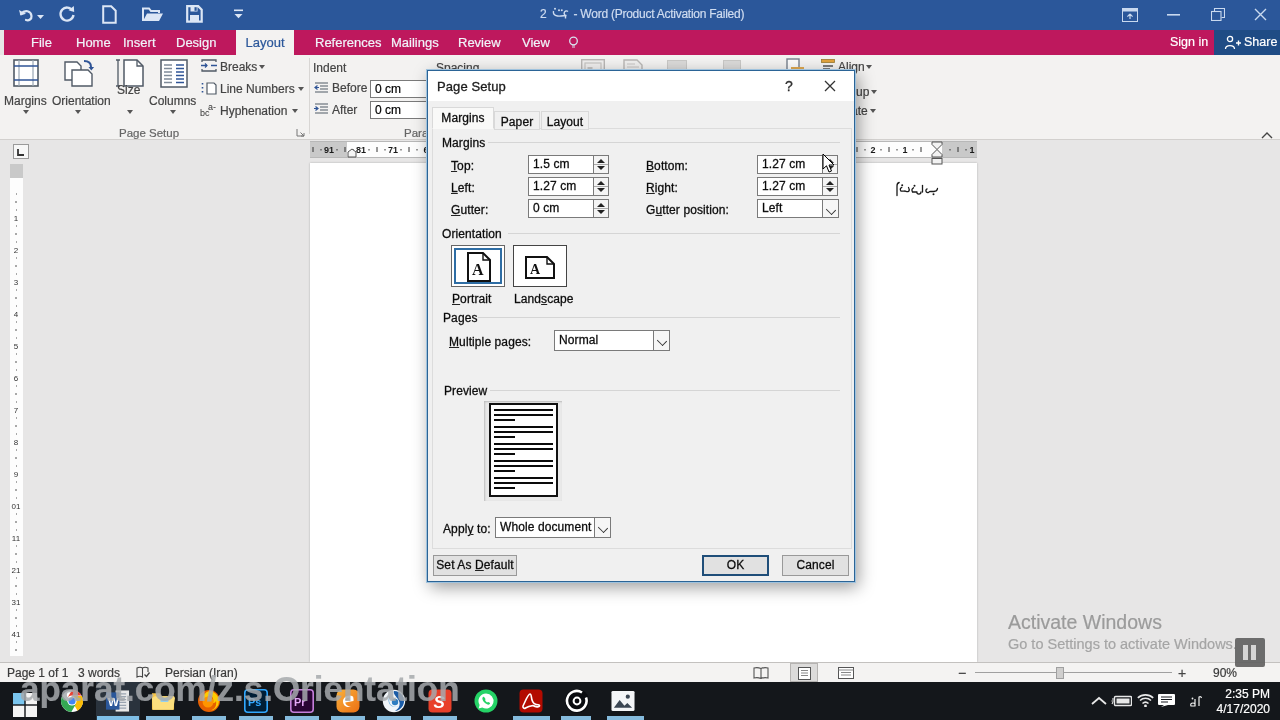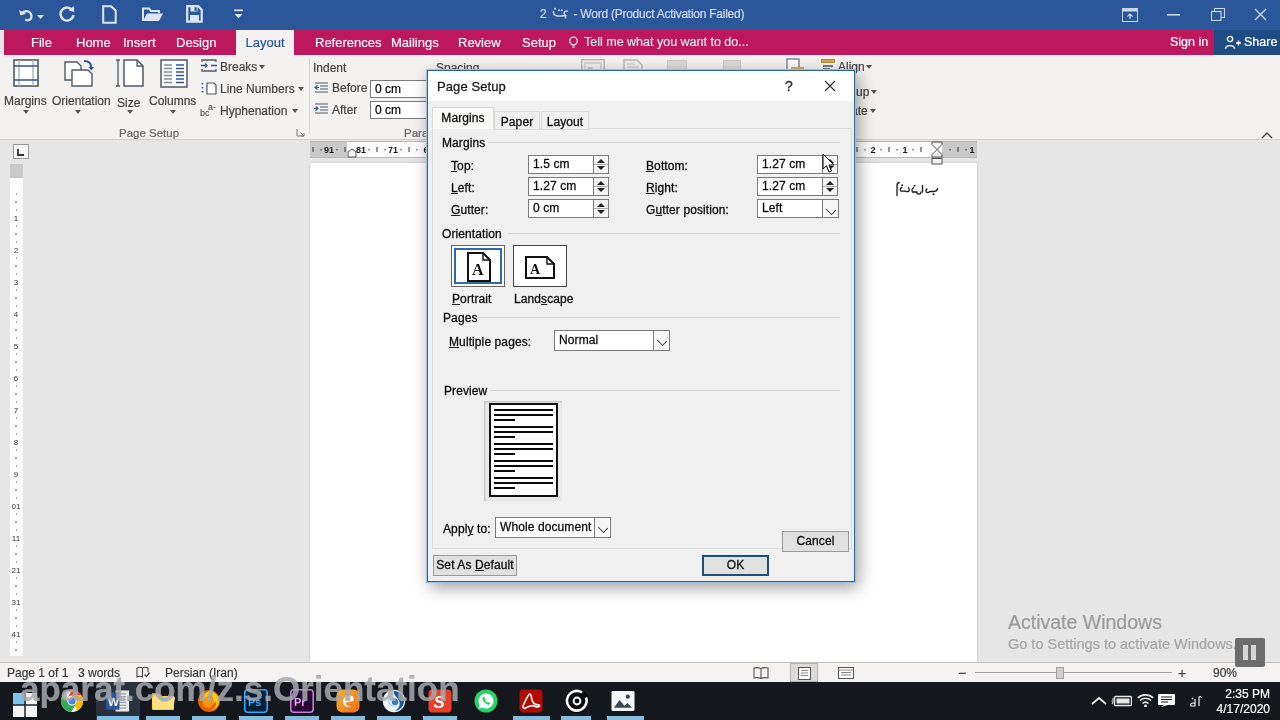--- a/index.html
+++ b/index.html
@@ -120,26 +120,25 @@
 </div>
 <div class="abs" id="tabsrow">
   <div class="tab" style="left:27px">File</div>
   <div class="tab" style="left:72px">Home</div>
   <div class="tab" style="left:119px">Insert</div>
   <div class="tab" style="left:172px">Design</div>
   <div id="tab-active">Layout</div>
   <div class="tab" style="left:311px">References</div>
   <div class="tab" style="left:387px">Mailings</div>
   <div class="tab" style="left:454px">Review</div>
-  <div class="tab" style="left:518px">Setup</div>
+  <div class="tab" style="left:518px">View</div>
   <svg style="position:absolute;left:563px;top:6px" width="13" height="14" viewBox="0 0 13 14">
     <circle cx="6.5" cy="5" r="3.8" fill="none" stroke="#d8e2f0" stroke-width="1.3"></circle>
     <path d="M5 9 h3 M5 11 h3" stroke="#d8e2f0" stroke-width="1.2"></path>
   </svg>
-  <div id="tellme">Tell me what you want to do...</div>
   <div id="signin">Sign in</div>
   <div id="sharebox">
     <svg style="position:absolute;left:10px;top:5px" width="17" height="15" viewBox="0 0 17 15">
       <circle cx="6" cy="4" r="2.6" fill="none" stroke="#fff" stroke-width="1.3"></circle>
       <path d="M1.5 14 c0 -4.5 9 -4.5 9 0" fill="none" stroke="#fff" stroke-width="1.3"></path>
       <path d="M12 8 h5 M14.5 5.5 v5" stroke="#fff" stroke-width="1.4"></path>
     </svg>
     <span style="margin-left:30px">Share</span>
   </div>
 </div>
@@ -160,21 +159,21 @@
     <path d="M26.5 9 l2.8 3.4 2.8 -3.4 z" fill="#2f5496"></path>
   </svg>
   <div class="rlabel" style="left:52px;top:39px">Orientation</div>
   <div class="caret" style="left:75px;top:55px"></div>
 
   <svg style="position:absolute;left:116px;top:3px" width="30" height="31" viewBox="0 0 30 31">
     <path d="M2 2 v26 M0 2 h4 M0 28 h4" stroke="#505a66" stroke-width="1.3"></path>
     <path d="M8 2 h13 l6 6 v20 h-19 z" fill="#fff" stroke="#505a66" stroke-width="1.5"></path>
     <path d="M21 2 v6 h6" fill="none" stroke="#505a66" stroke-width="1.3"></path>
   </svg>
-  <div class="rlabel" style="left:117px;top:41px">Size</div>
+  <div class="rlabel" style="left:117px;top:28px">Size</div>
   <div class="caret" style="left:127px;top:55px"></div>
 
   <svg style="position:absolute;left:160px;top:4px" width="28" height="29" viewBox="0 0 28 29">
     <rect x="1" y="1" width="26" height="27" fill="#fff" stroke="#505a66" stroke-width="1.5"></rect>
     <g stroke="#7f8b99" stroke-width="1.6">
       <path d="M4 6 h8 M4 9.5 h8 M4 13 h8 M4 16.5 h8 M4 20 h8 M4 23.5 h8"></path>
       <path d="M16 6 h8 M16 9.5 h8 M16 13 h8 M16 16.5 h8 M16 20 h8 M16 23.5 h8" stroke="#2f5496"></path>
     </g>
   </svg>
   <div class="rlabel" style="left:149px;top:39px">Columns</div>
@@ -416,21 +415,21 @@
       </g>
     </svg>
   </div>
 
   <div class="dlbl" style="left:15px;top:451px">Appl<u>y</u> to:</div>
   <div class="field" style="left:67px;top:446px;width:100px;height:21px;line-height:19px">Whole document</div>
   <div class="ddbtn" style="left:166px;top:446px;height:21px"></div>
 
   <div class="btn" style="left:5px;top:484px;width:84px">Set As <u>D</u>efault</div>
   <div class="btn" style="left:274px;top:484px;width:67px;border:2px solid #1f4e79;line-height:17px">OK</div>
-  <div class="btn" style="left:354px;top:460px;width:67px">Cancel</div>
+  <div class="btn" style="left:354px;top:484px;width:67px">Cancel</div>
 </div>
 
 <svg class="abs" style="left:822px;top:153px;z-index:60" width="14" height="21" viewBox="0 0 14 21">
   <path d="M1 1 L1 16 L4.5 12.8 L7 19 L9.5 18 L7 12 L12 12 Z" fill="#fff" stroke="#000" stroke-width="1"></path>
 </svg>
 <div class="abs" id="statusbar">
   <div style="position:absolute;left:7px;top:3px">Page 1 of 1</div>
   <div style="position:absolute;left:78px;top:3px">3 words</div>
   <svg style="position:absolute;left:136px;top:3px" width="15" height="13" viewBox="0 0 15 13">
     <path d="M1 2 q3 -1.5 5.5 0 v9 q-2.5 -1.5 -5.5 0 z M6.5 2 q2.5 -1.5 5.5 0 v4" fill="none" stroke="#444" stroke-width="1.1"></path>

